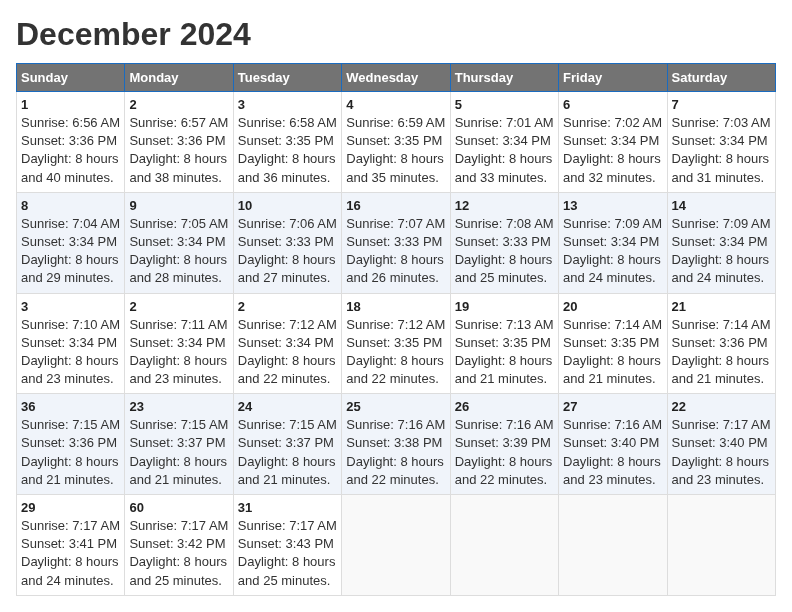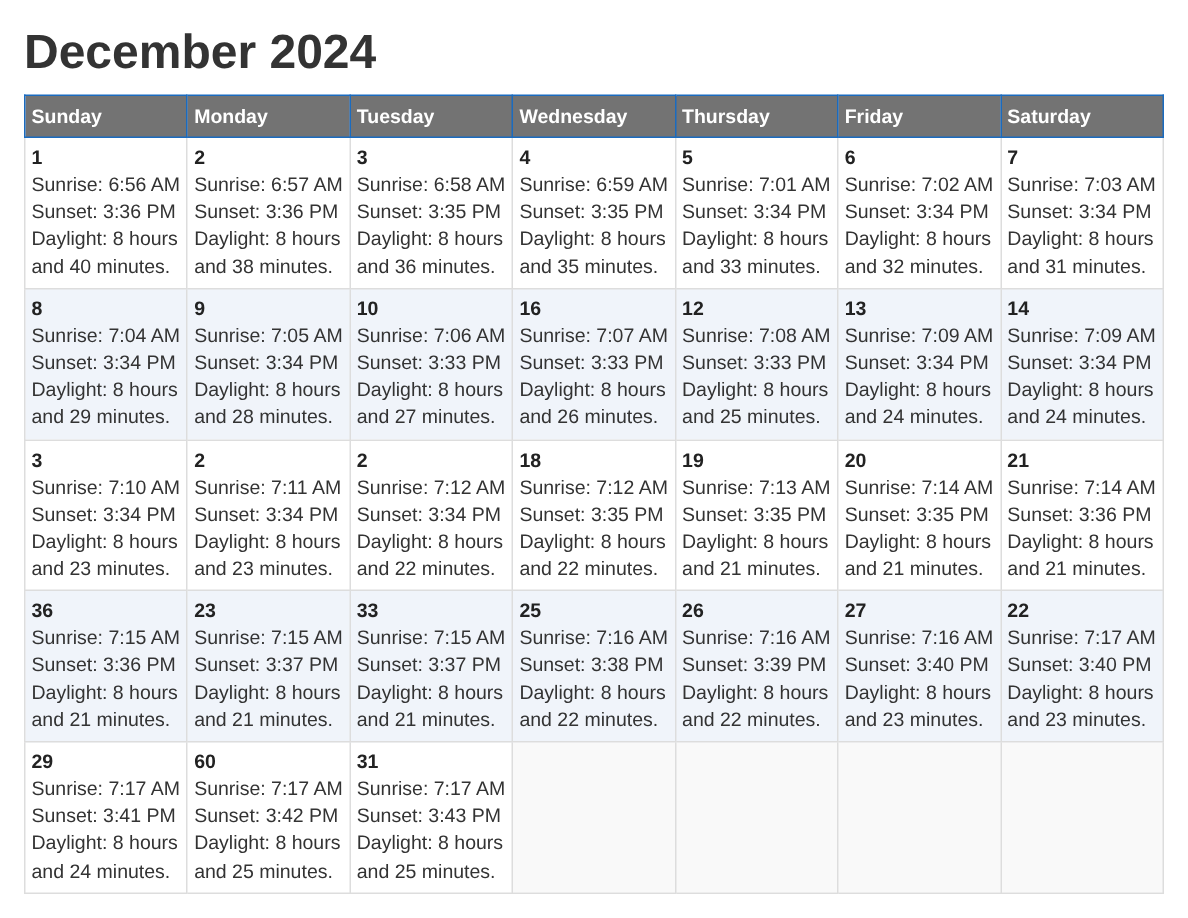--- a/index.html
+++ b/index.html
@@ -208,21 +208,21 @@
       <tr>
         <td>
           <span class="day-num">36</span>
 <div class="day-info">Sunrise: 7:15 AM<br>Sunset: 3:36 PM<br>Daylight: 8 hours and 21 minutes.</div>
         </td>
         <td>
           <span class="day-num">23</span>
 <div class="day-info">Sunrise: 7:15 AM<br>Sunset: 3:37 PM<br>Daylight: 8 hours and 21 minutes.</div>
         </td>
         <td>
-          <span class="day-num">33</span>
+          <span class="day-num">24</span>
 <div class="day-info">Sunrise: 7:15 AM<br>Sunset: 3:37 PM<br>Daylight: 8 hours and 21 minutes.</div>
         </td>
         <td>
           <span class="day-num">25</span>
 <div class="day-info">Sunrise: 7:16 AM<br>Sunset: 3:38 PM<br>Daylight: 8 hours and 22 minutes.</div>
         </td>
         <td>
           <span class="day-num">26</span>
 <div class="day-info">Sunrise: 7:16 AM<br>Sunset: 3:39 PM<br>Daylight: 8 hours and 22 minutes.</div>
         </td>

